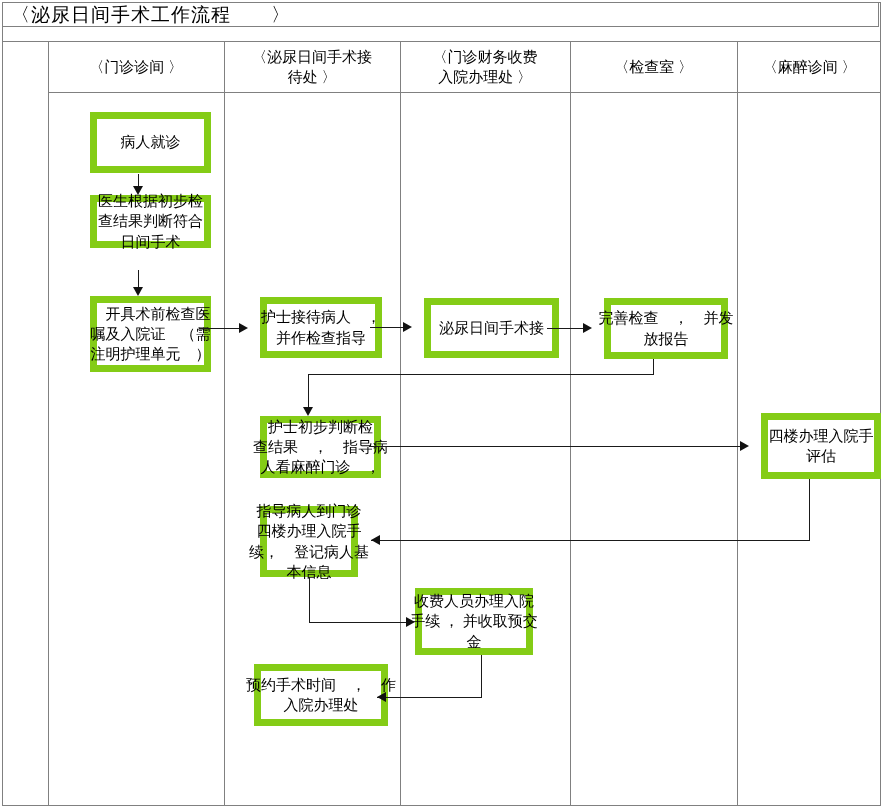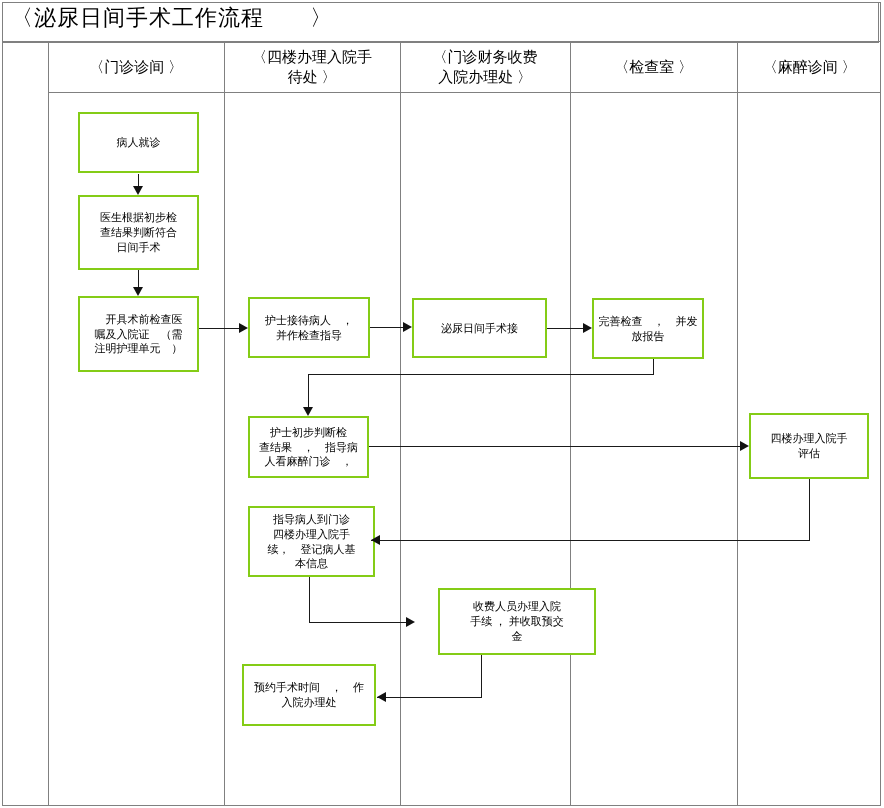--- a/index.html
+++ b/index.html
@@ -4,32 +4,32 @@
 <style>
   html,body{margin:0;padding:0;}
   body{
     width:884px;height:808px;position:relative;background:#ffffff;
     font-family:"Liberation Serif","DejaVu Serif",serif;color:#000;
     overflow:hidden;
   }
   .abs{position:absolute;}
   
   .outer-frame{left:2px;top:2px;width:877px;height:802px;border:1px solid #808080;}
-  .title-box{left:2px;top:2px;width:877px;height:41px;border:1px solid #808080;
-    display:flex;align-items:flex-start;padding-left:8px;box-sizing:border-box;
-    font-size:22px;letter-spacing:1px;}
+  .title-box{left:2px;top:2px;width:877px;height:25px;border:1px solid #808080;
+    display:flex;align-items:center;padding-left:8px;box-sizing:border-box;
+    font-size:19px;letter-spacing:1px;}
   .grid-h{height:1px;background:#808080;}
   .grid-v{width:1px;background:#808080;}
   
   .lane-header{top:42px;height:50px;display:flex;align-items:center;justify-content:center;
     text-align:center;font-size:15px;line-height:1.35;white-space:pre-line;}
   
-  .node{border:2px solid #84cc16;background:#fff;box-sizing:border-box;
+  .node{border:7px solid #84cc16;background:#fff;box-sizing:border-box;
     display:flex;align-items:center;justify-content:center;text-align:center;
-    font-size:11px;line-height:1.35;white-space:pre;overflow:visible;}
+    font-size:15px;line-height:1.35;white-space:pre;overflow:visible;margin-left:12px;}
   
   .h-line{height:1px;background:#1a1a1a;}
   .v-line{width:1px;background:#1a1a1a;}
   .arr-down{width:0;height:0;border-left:5px solid transparent;border-right:5px solid transparent;border-top:9px solid #111;}
   .arr-right{width:0;height:0;border-top:5px solid transparent;border-bottom:5px solid transparent;border-left:9px solid #111;}
   .arr-left{width:0;height:0;border-top:5px solid transparent;border-bottom:5px solid transparent;border-right:9px solid #111;}
 </style>
 </head>
 <body>
 
@@ -40,49 +40,49 @@
 
 <div class="abs grid-h" style="left:3px;top:41px;width:878px;"></div>
 <div class="abs grid-h" style="left:48px;top:92px;width:833px;"></div>
 <div class="abs grid-v" style="left:48px;top:41px;height:764px;"></div>
 <div class="abs grid-v" style="left:224px;top:41px;height:764px;"></div>
 <div class="abs grid-v" style="left:400px;top:41px;height:764px;"></div>
 <div class="abs grid-v" style="left:570px;top:41px;height:764px;"></div>
 <div class="abs grid-v" style="left:737px;top:41px;height:764px;"></div>
 
 <div class="abs lane-header" style="left:48px;width:176px;">〈门诊诊间  〉</div>
-<div class="abs lane-header" style="left:224px;width:176px;">〈四楼办理入院手
+<div class="abs lane-header" style="left:224px;width:176px;">〈泌尿日间手术接
 待处 〉</div>
 <div class="abs lane-header" style="left:400px;width:170px;">〈门诊财务收费
 入院办理处  〉</div>
 <div class="abs lane-header" style="left:570px;width:167px;">〈检查室  〉</div>
 <div class="abs lane-header" style="left:737px;width:145px;text-align:center;">〈麻醉诊间  〉</div>
 
 <div class="abs node" style="left:78px;top:112px;width:121px;height:61px;">病人就诊</div>
-<div class="abs node" style="left:78px;top:195px;width:121px;height:75px;text-align:center;">医生根据初步检
+<div class="abs node" style="left:78px;top:195px;width:121px;height:53px;text-align:center;">医生根据初步检
 查结果判断符合
 日间手术</div>
 <div class="abs node" style="left:78px;top:296px;width:121px;height:76px;text-align:right;">开具术前检查医
 嘱及入院证　（需
 注明护理单元　）</div>
 <div class="abs node" style="left:248px;top:297px;width:122px;height:61px;">护士接待病人　，
 并作检查指导</div>
 <div class="abs node" style="left:412px;top:298px;width:135px;height:60px;">泌尿日间手术接</div>
-<div class="abs node" style="left:592px;top:298px;width:112px;height:61px;">完善检查　，　并发
+<div class="abs node" style="left:592px;top:298px;width:124px;height:61px;">完善检查　，　并发
 放报告</div>
 <div class="abs node" style="left:248px;top:416px;width:121px;height:62px;">护士初步判断检
 查结果　，　指导病
 人看麻醉门诊　，</div>
 <div class="abs node" style="left:749px;top:413px;width:120px;height:66px;">四楼办理入院手
 评估</div>
-<div class="abs node" style="left:248px;top:506px;width:127px;height:71px;">指导病人到门诊
+<div class="abs node" style="left:248px;top:506px;width:98px;height:71px;">指导病人到门诊
 四楼办理入院手
 续，　登记病人基
 本信息</div>
-<div class="abs node" style="left:438px;top:588px;width:158px;height:67px;">收费人员办理入院
+<div class="abs node" style="left:403px;top:588px;width:118px;height:67px;">收费人员办理入院
 手续 ， 并收取预交
 金</div>
 <div class="abs node" style="left:242px;top:664px;width:134px;height:62px;">预约手术时间　，　作
 入院办理处</div>
 
 <div class="abs v-line" style="left:138px;top:174px;height:13px;"></div>
 <div class="abs arr-down" style="left:133px;top:186px;"></div>
 
 <div class="abs v-line" style="left:138px;top:270px;height:17px;"></div>
 <div class="abs arr-down" style="left:133px;top:287px;"></div>

